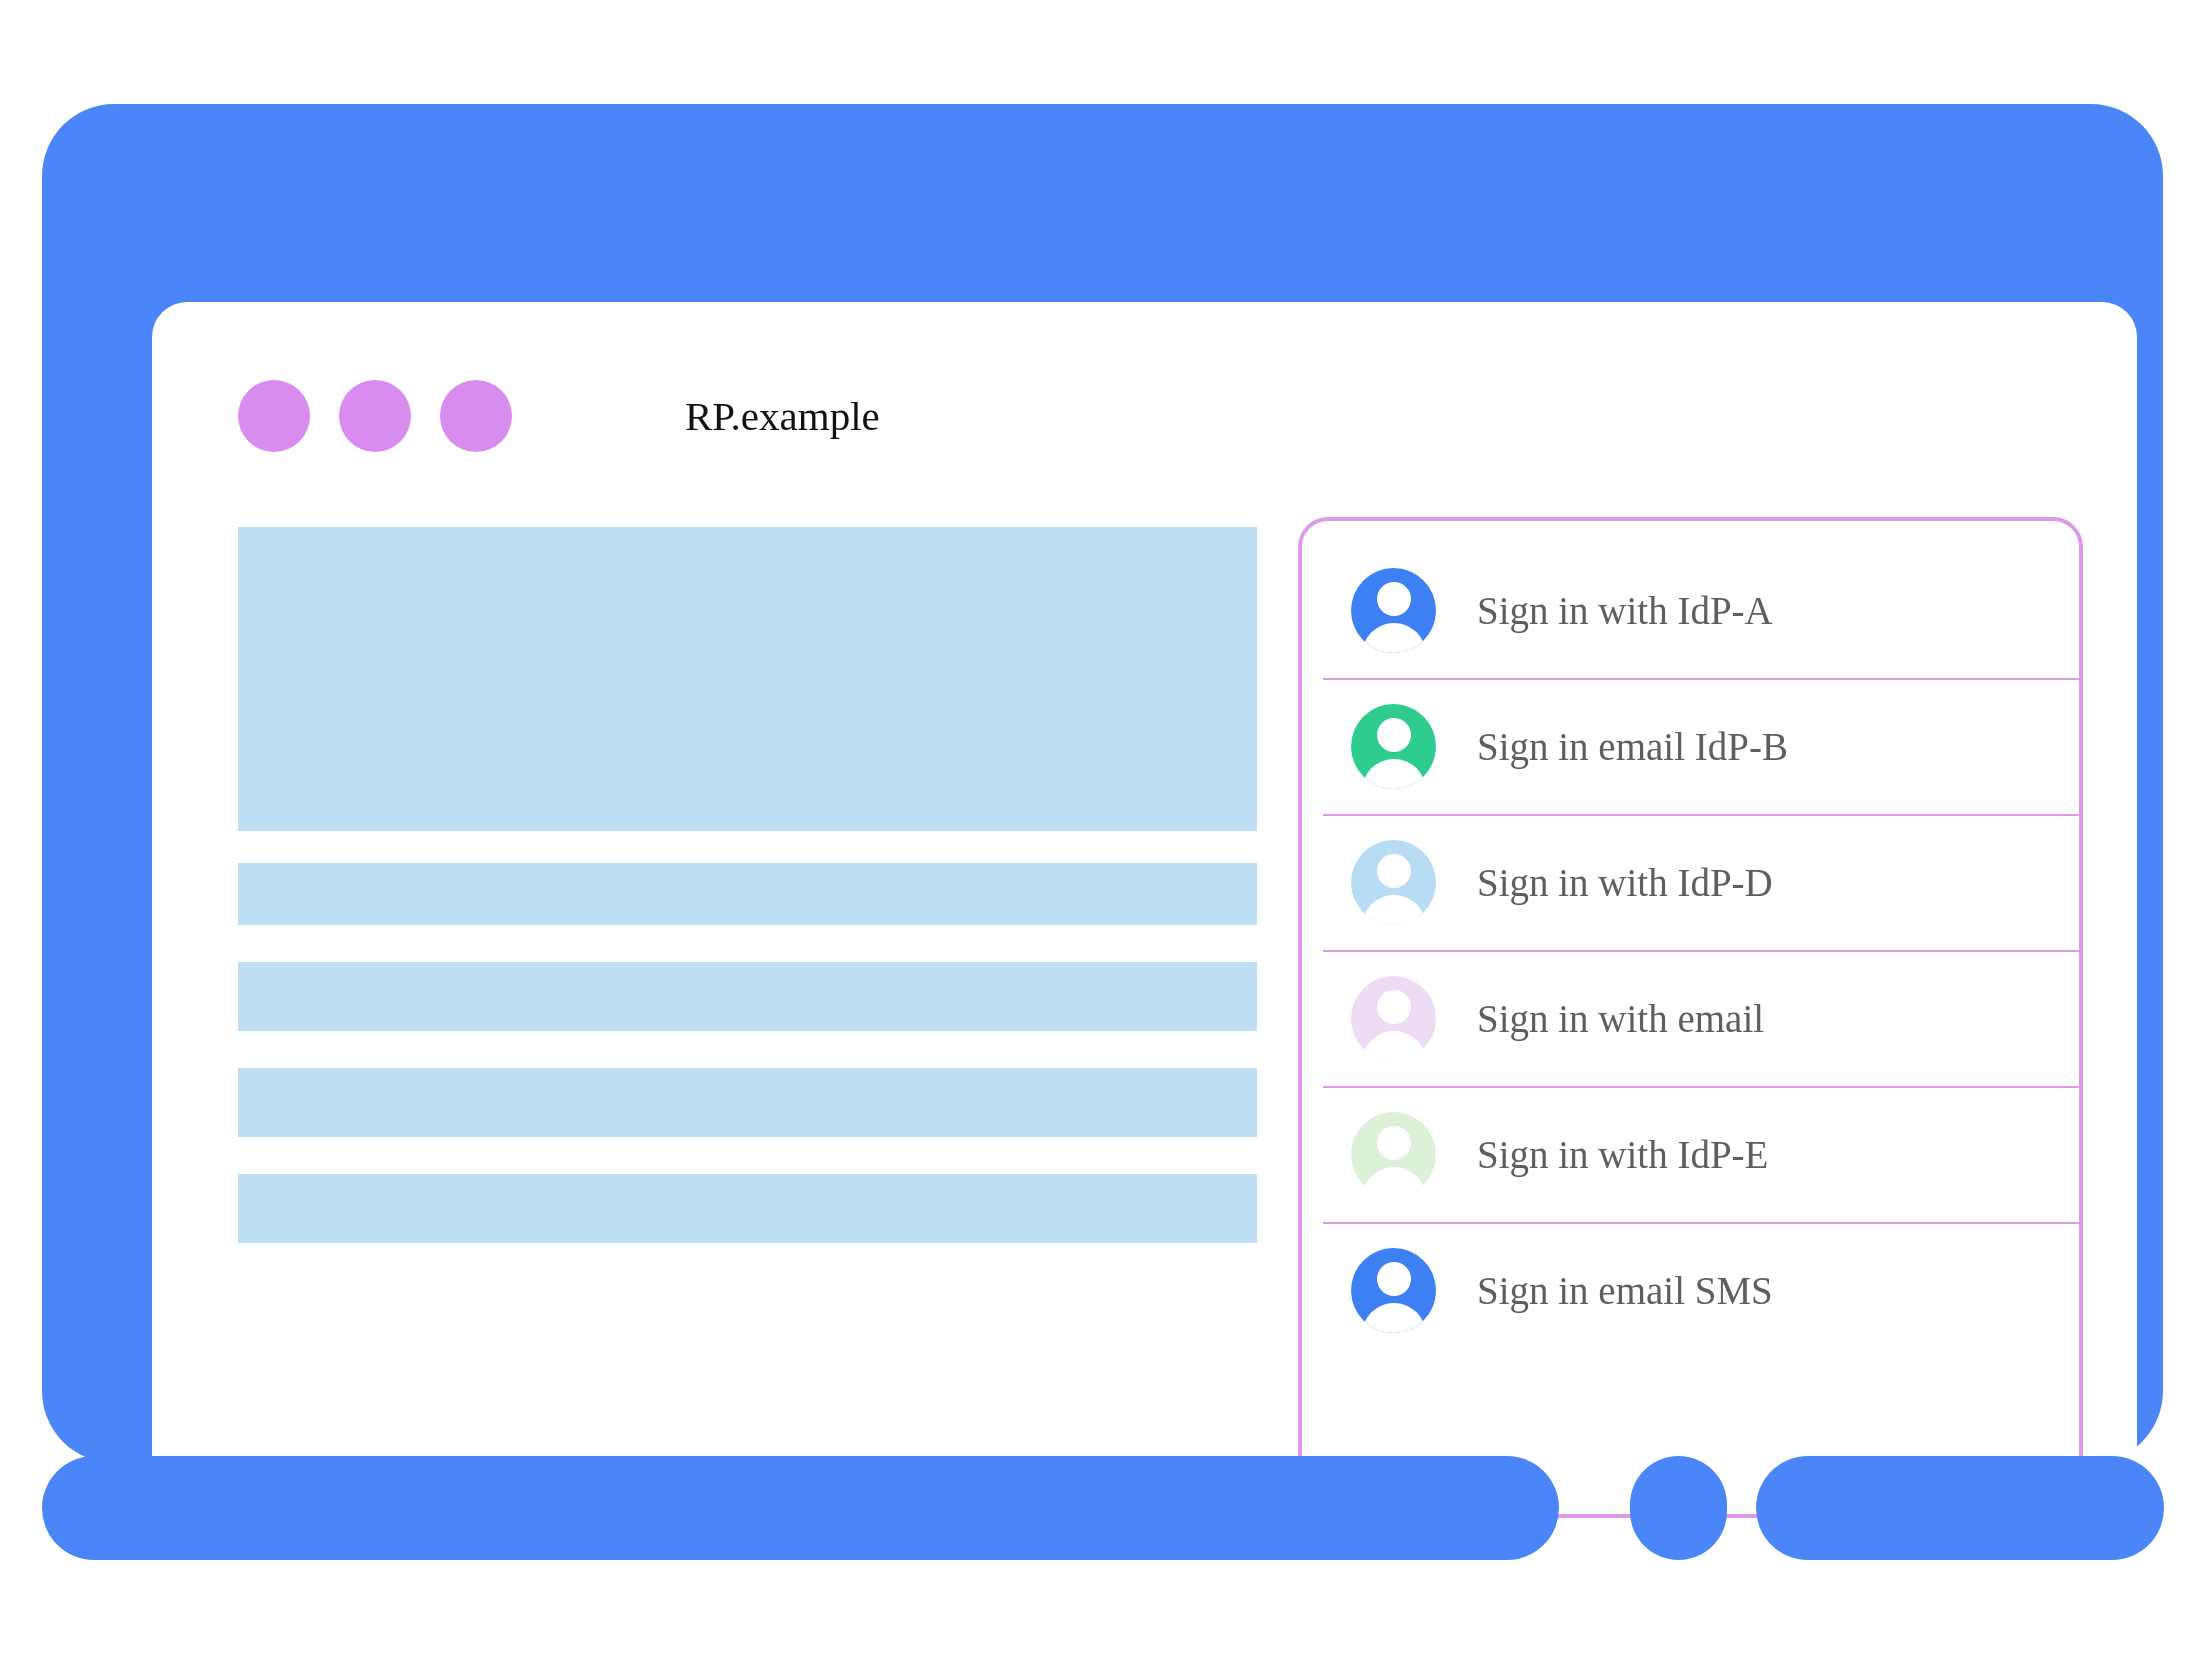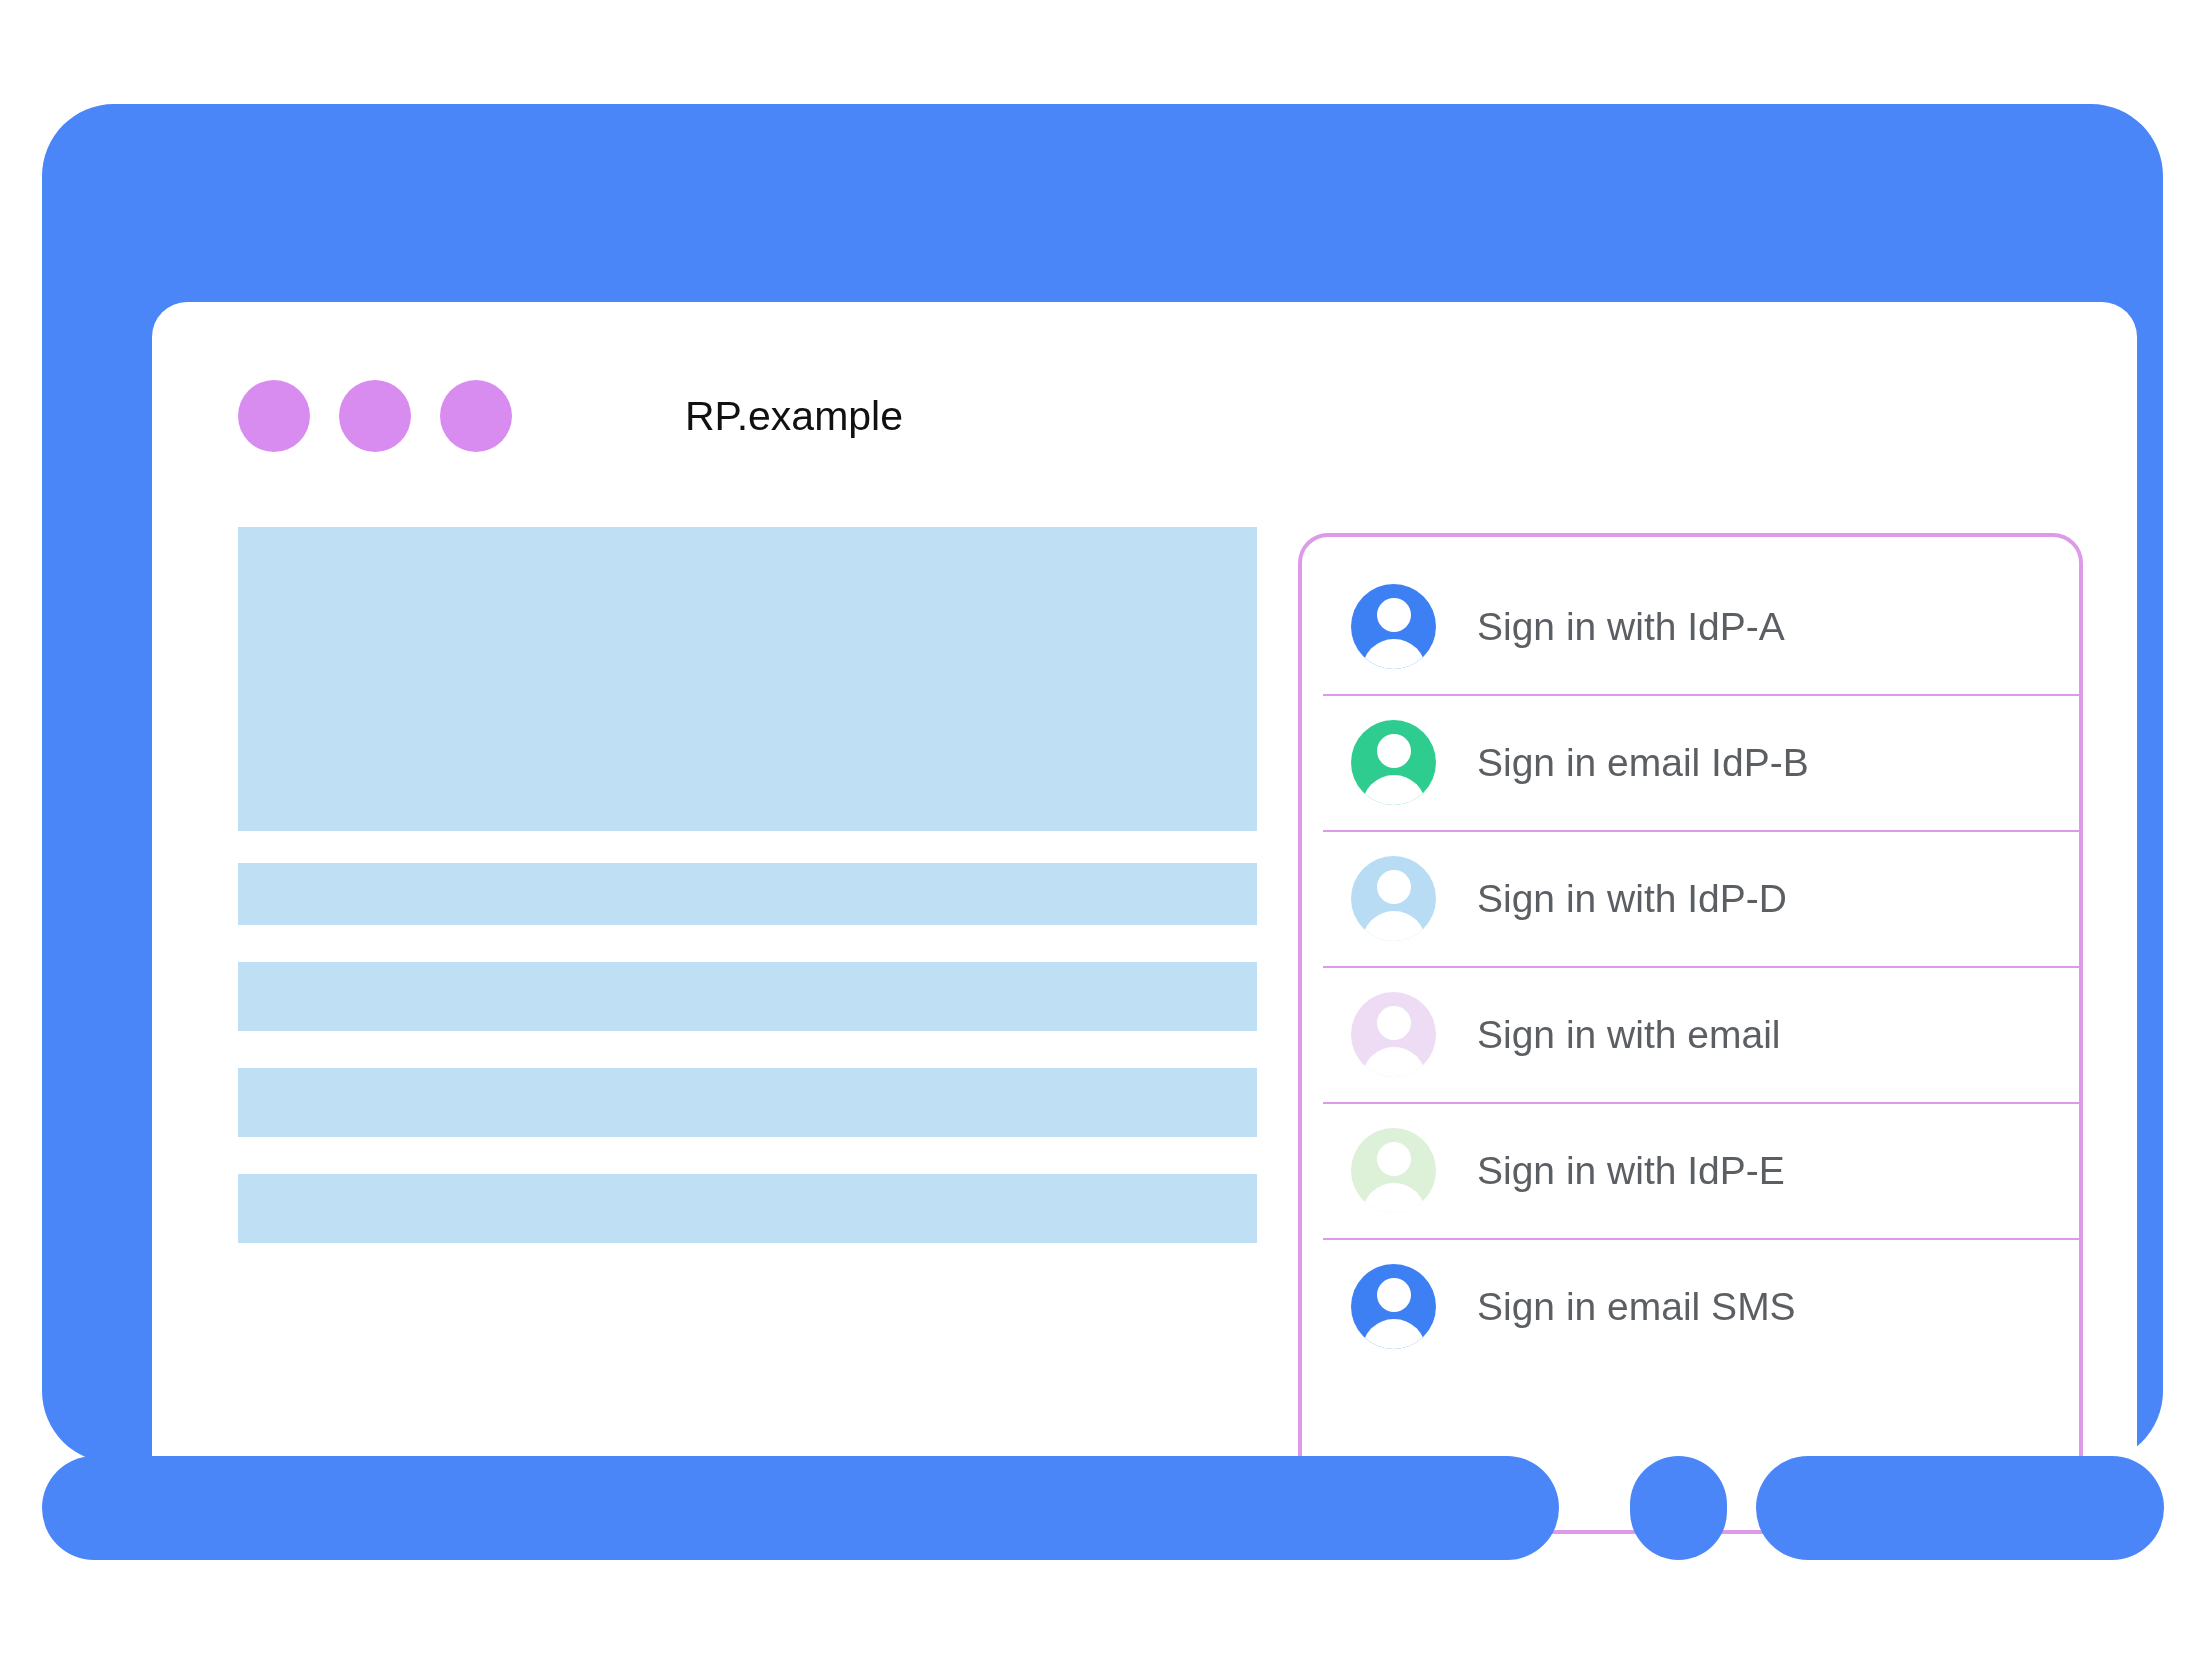--- a/index.html
+++ b/index.html
@@ -17,20 +17,21 @@
   
   #device-frame {
     position: absolute;
     left: 42px;
     top: 104px;
     width: 2121px;
     height: 1359px;
     background: #4a86f7;
     border-radius: 72px;
     box-sizing: border-box;
+    font-family: Liberation Serif, serif;
   }
 
   
   #browser-card {
     position: absolute;
     left: 110px;
     top: 198px;
     width: 1985px;
     height: 1251px;
     background: #ffffff;
@@ -112,21 +113,21 @@
     width: 1019px;
   }
   #placeholder-hero { height: 304px; margin-bottom: 32px; }
   .placeholder-bar { height: 62px; margin-bottom: 37px; }
   .placeholder-bar.tall { height: 69px; }
 
   
   #account-chooser {
     position: absolute;
     left: 1146px;
-    top: 231px;
+    top: 215px;
     width: 785px;
     height: 1001px;
     border: 4.4px solid #dd9ae8;
     border-radius: 30px;
     background: #ffffff;
     box-sizing: border-box;
   }
   #account-list {
     position: absolute;
     left: 0;

